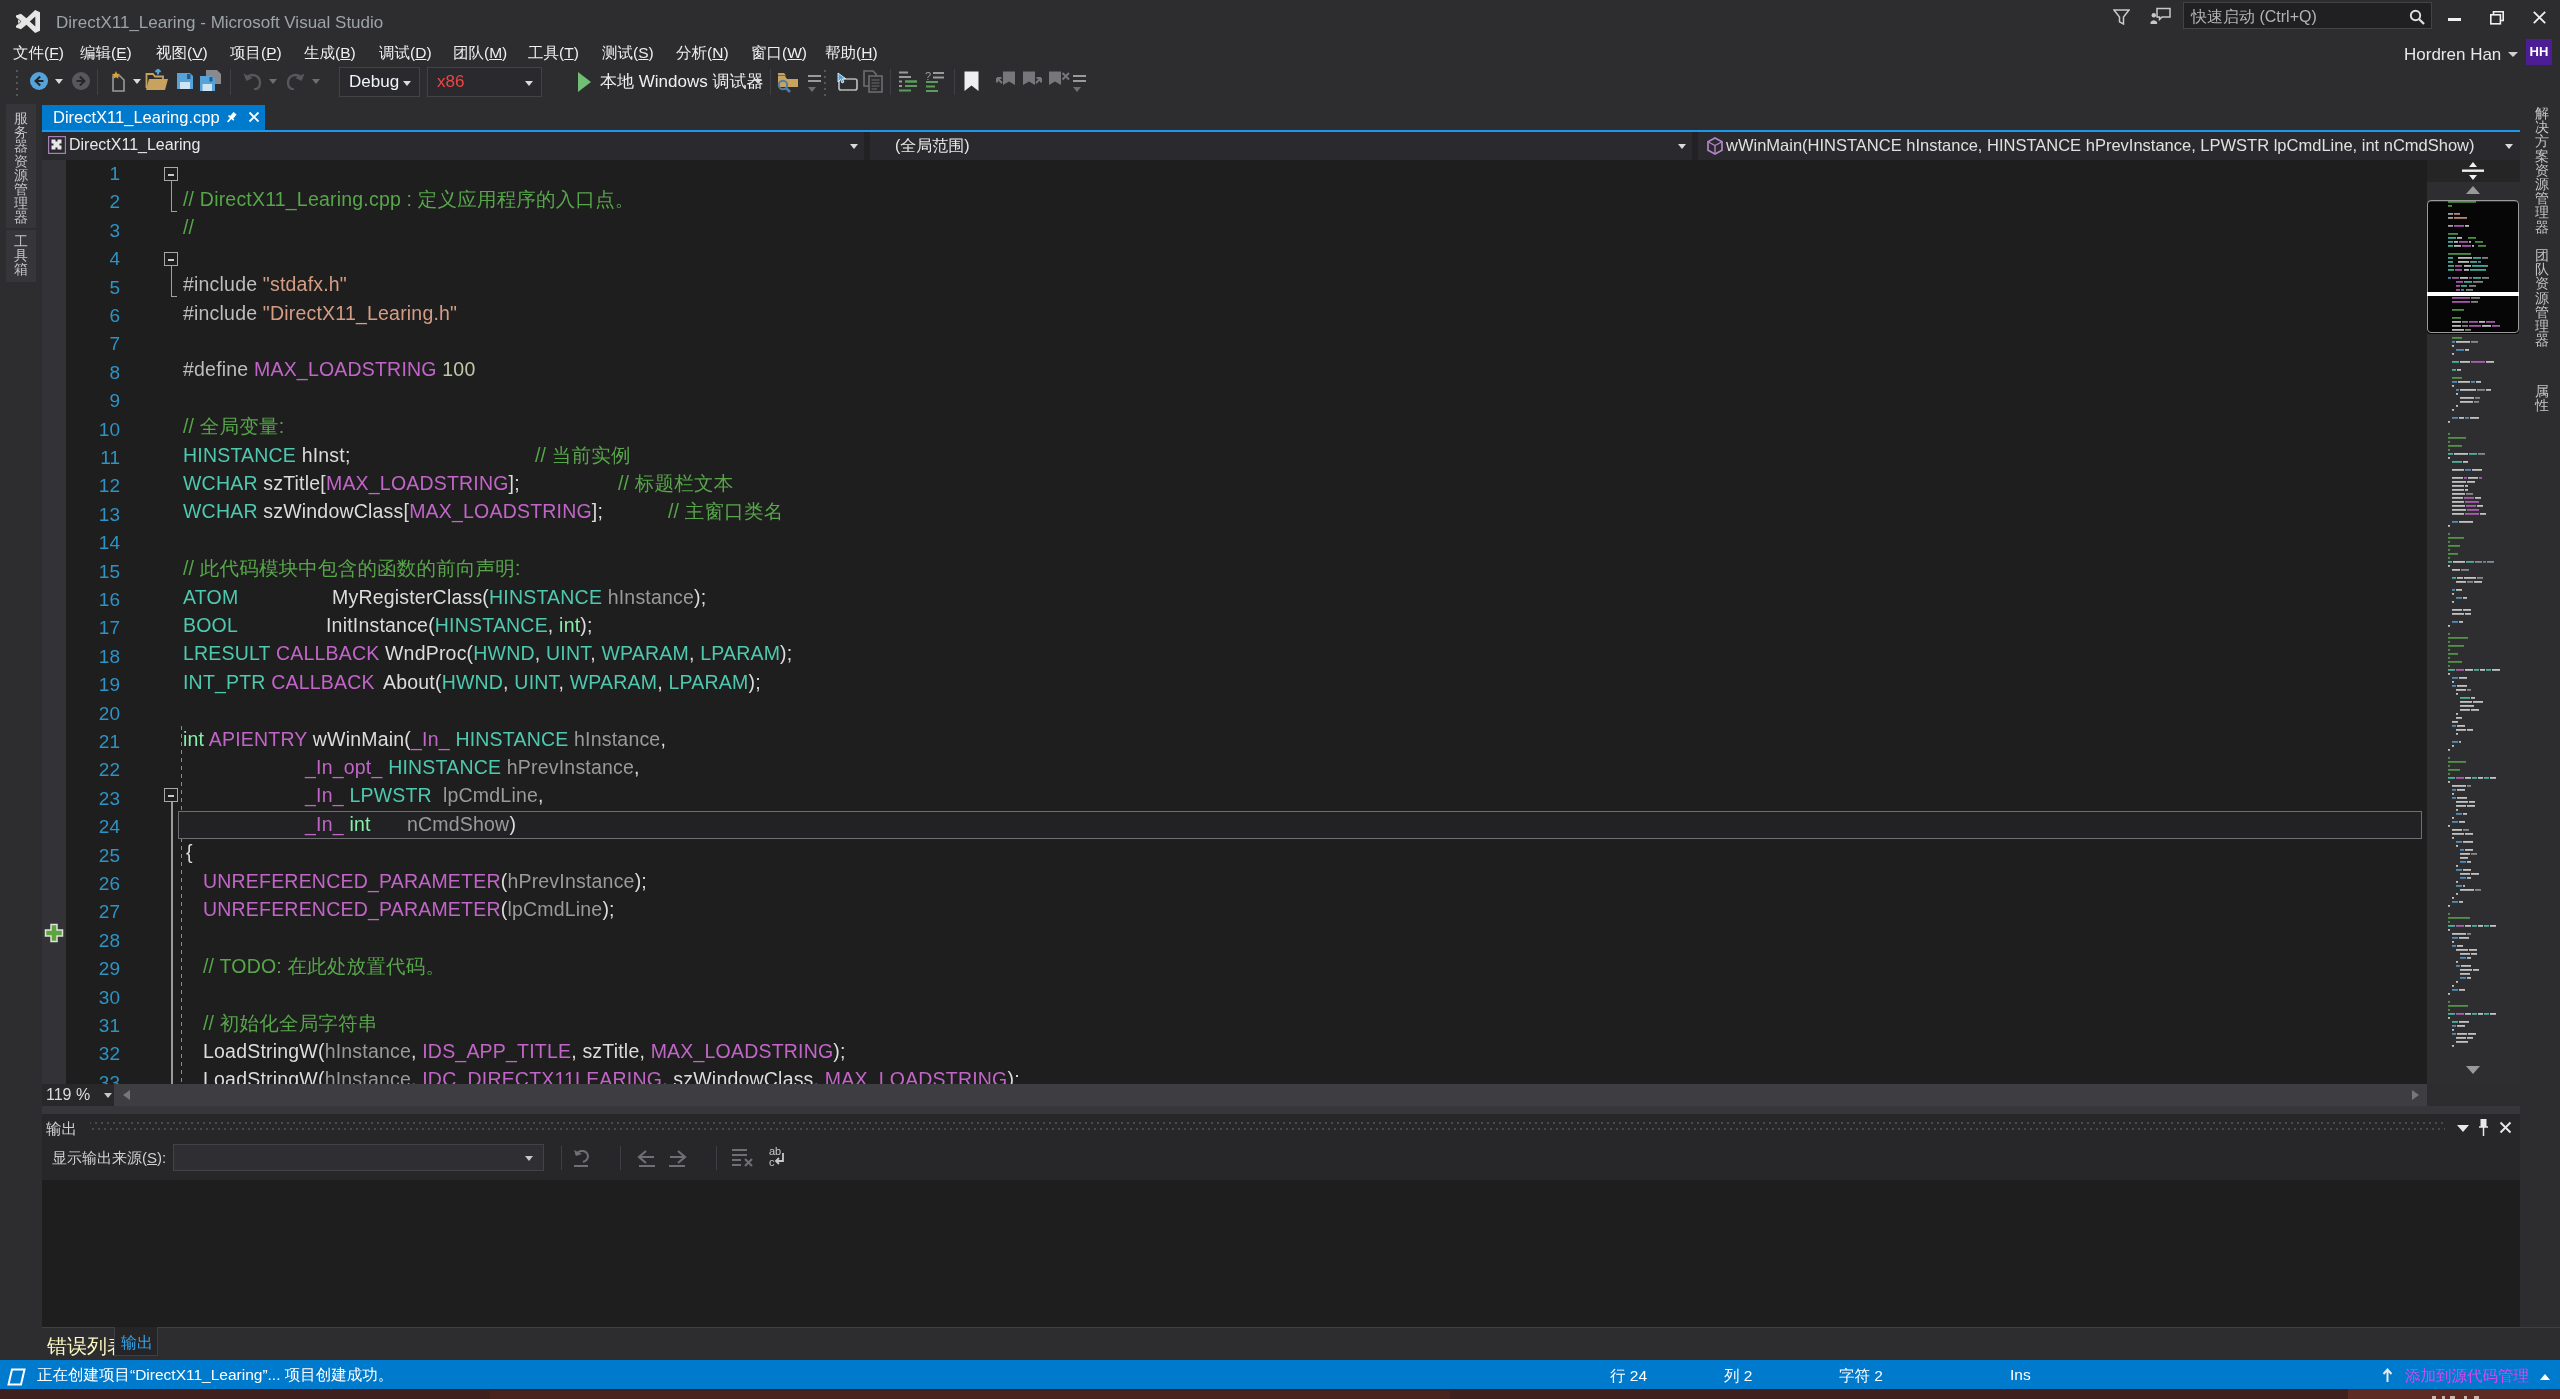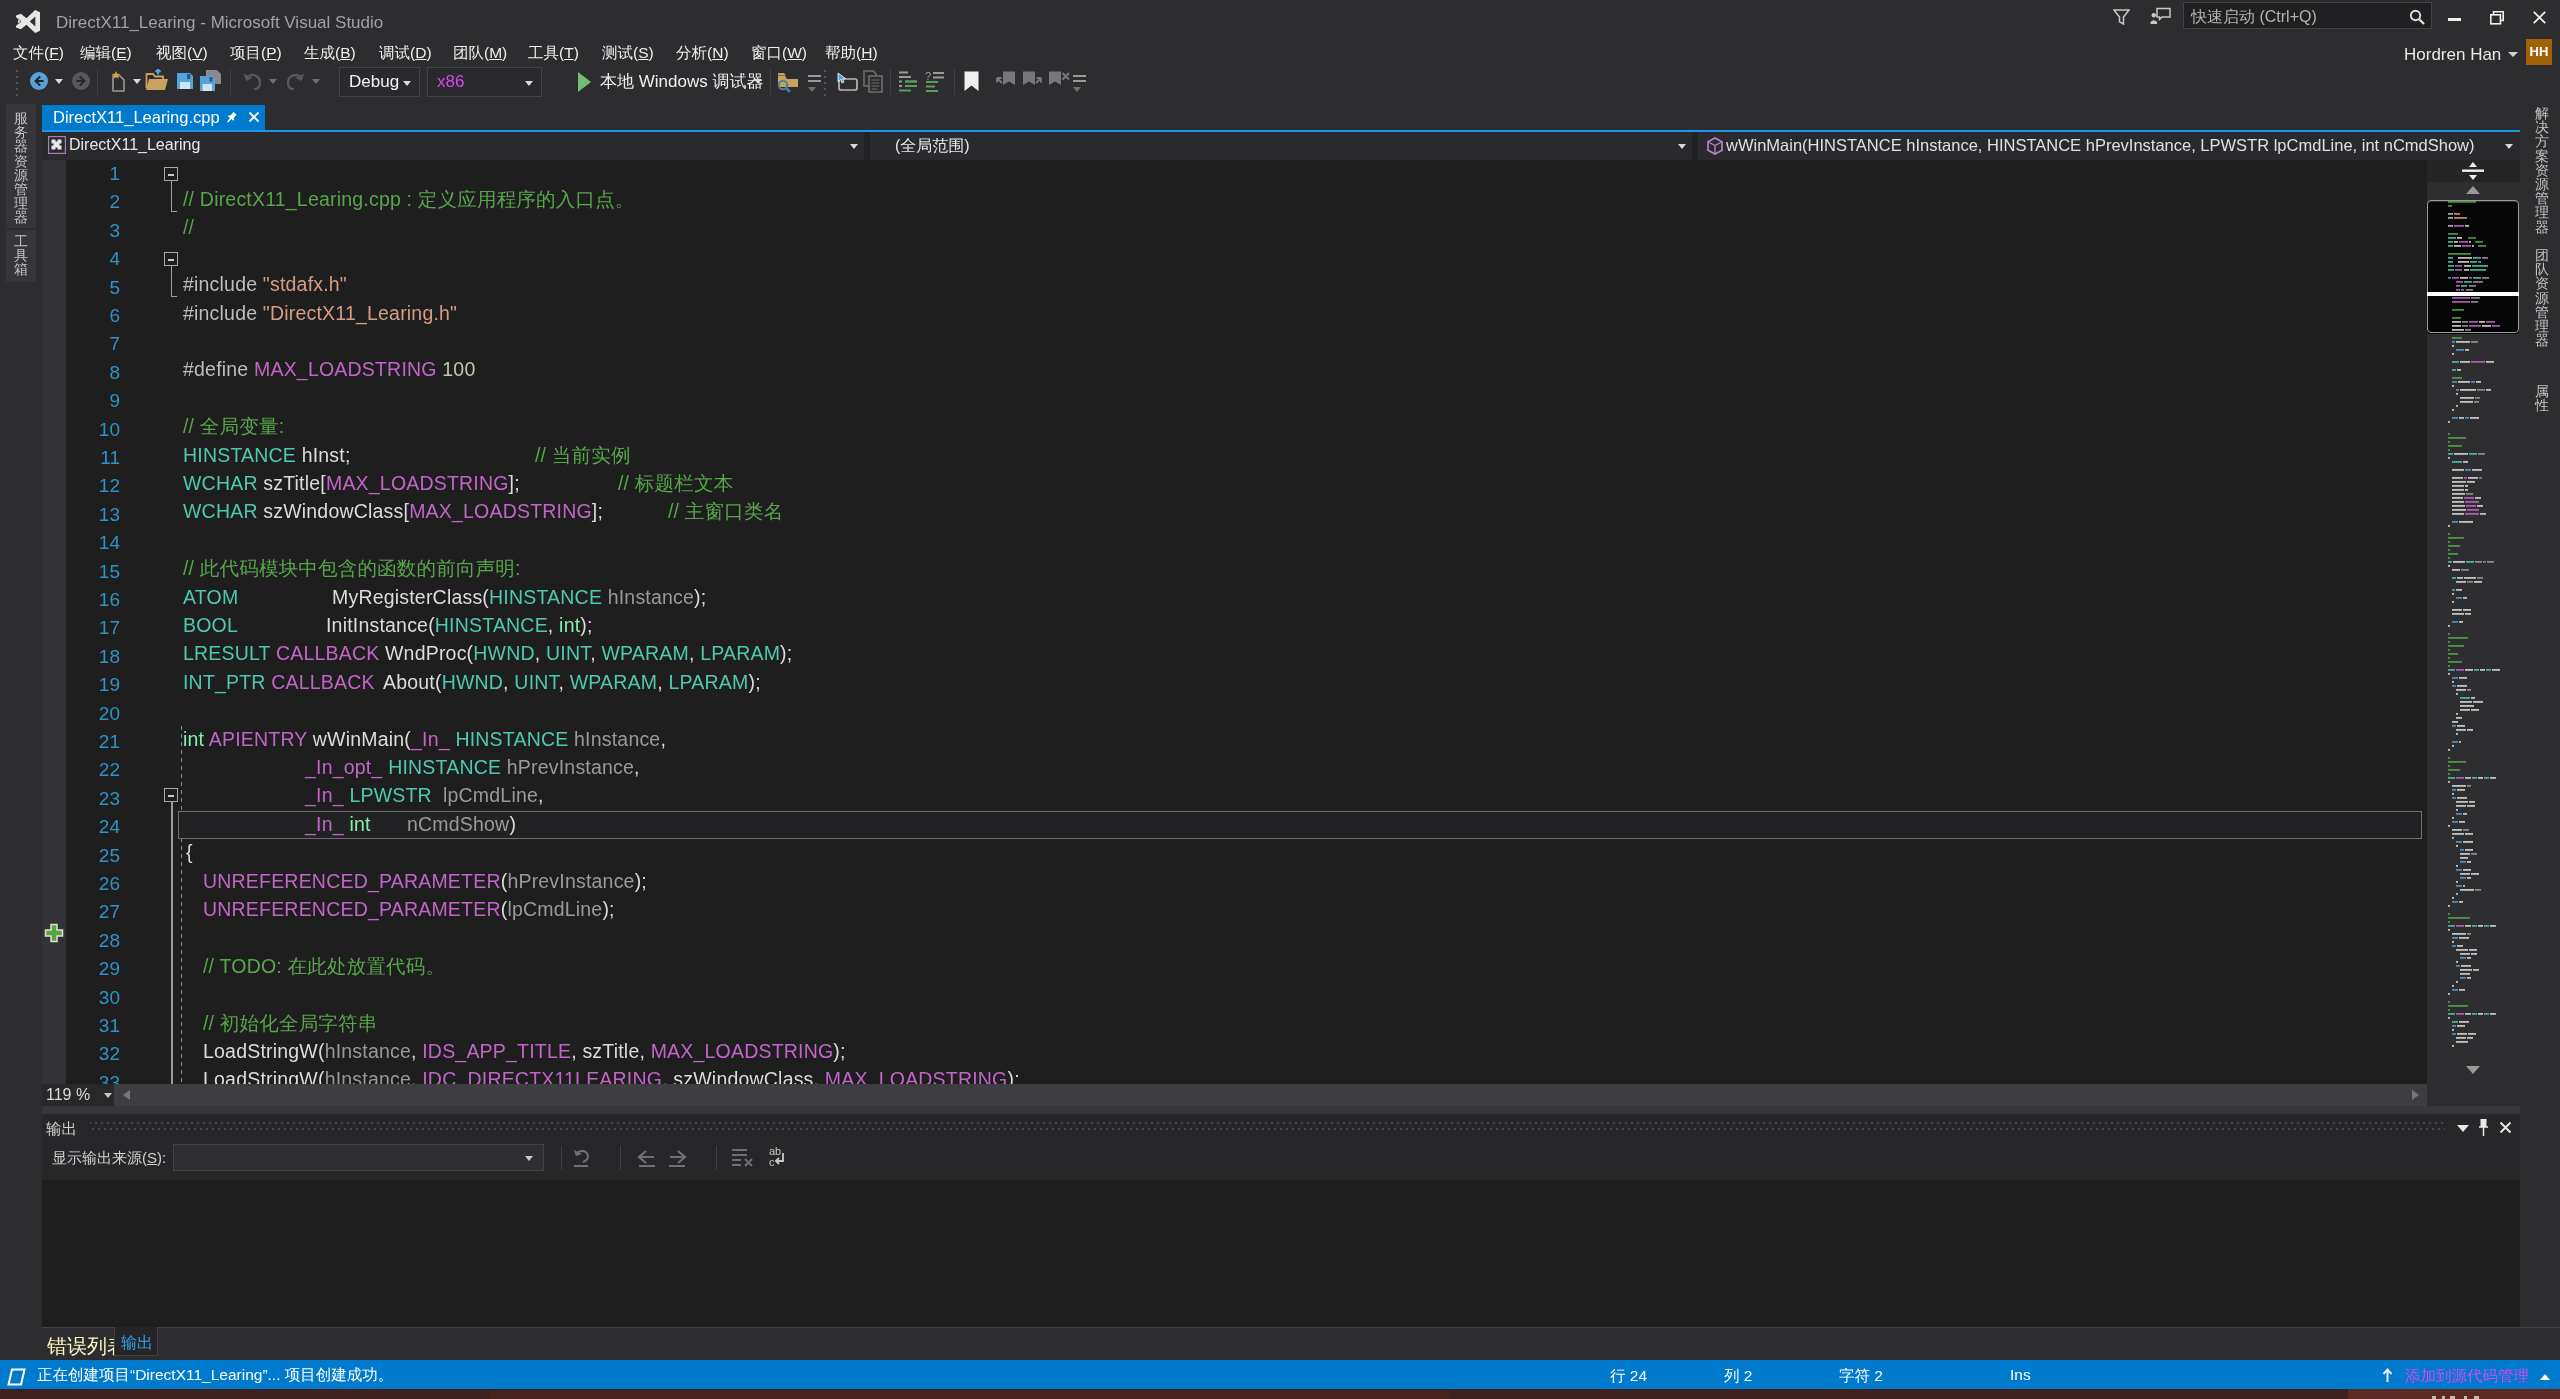--- a/index.html
+++ b/index.html
@@ -58,21 +58,21 @@
 <div class="menu" style="left:304px">生成(<u>B</u>)</div>
 <div class="menu" style="left:379px">调试(<u>D</u>)</div>
 <div class="menu" style="left:453px">团队(<u>M</u>)</div>
 <div class="menu" style="left:528px">工具(<u>T</u>)</div>
 <div class="menu" style="left:602px">测试(<u>S</u>)</div>
 <div class="menu" style="left:676px">分析(<u>N</u>)</div>
 <div class="menu" style="left:751px">窗口(<u>W</u>)</div>
 <div class="menu" style="left:825px">帮助(<u>H</u>)</div>
 <div class="abs" style="left:2404px;top:45px;font-size:17px;color:#E8E8E8;">Hordren Han</div>
 <div class="abs" style="left:2508px;top:52px;width:0;height:0;border-left:5px solid transparent;border-right:5px solid transparent;border-top:5px solid #D0D0D0;"></div>
-<div class="abs" style="left:2526px;top:39px;width:26px;height:26px;background:#a16207;color:#fff;font-size:13px;font-weight:bold;text-align:center;line-height:26px;">HH</div>
+<div class="abs" style="left:2526px;top:39px;width:26px;height:26px;background:#4c1d95;color:#fff;font-size:13px;font-weight:bold;text-align:center;line-height:26px;">HH</div>
 
 <div class="grip" style="left:14px;top:68px;height:28px;"></div>
 <svg class="ico" style="left:30px;top:72px" width="18" height="18" viewBox="0 0 18 18">
     <circle cx="9" cy="9" r="9" fill="#55A3D9"></circle>
     <path d="M10.2 4.5 L5.5 9 L10.2 13.5 M6 9 L13.5 9" stroke="#252528" stroke-width="2" fill="none"></path>
   </svg>
 <div class="car" style="left:55px;top:79px;"></div>
 <svg class="ico" style="left:72px;top:72px" width="18" height="18" viewBox="0 0 18 18">
     <circle cx="9" cy="9" r="9" fill="#58585C"></circle>
     <path d="M7.8 4.5 L12.5 9 L7.8 13.5 M4.5 9 L12 9" stroke="#27272A" stroke-width="2" fill="none"></path>
@@ -109,21 +109,21 @@
     <path d="M16 6 C11 -1 2 2 2 10 C2 13.5 4 16 8 16.5" fill="none" stroke="#58585C" stroke-width="2.3"></path>
     <path d="M18.5 0.5 L15.5 8 L9.5 5 Z" fill="#58585C"></path>
   </svg>
 <div class="car carg" style="left:312px;top:79px;"></div>
 
 <div class="abs" style="left:339px;top:67px;width:81px;height:30px;background:#2A2A2E;border:1px solid #434346;">
   <div class="abs" style="left:9px;top:4px;font-size:17px;color:#EFF4F9;">Debug</div>
   <div class="car" style="right:8px;top:13px;"></div>
 </div>
 <div class="abs" style="left:427px;top:67px;width:115px;height:30px;background:#2A2A2E;border:1px solid #434346;">
-  <div class="abs" style="left:9px;top:4px;font-size:17px;color:#d946ef;">x86</div>
+  <div class="abs" style="left:9px;top:4px;font-size:17px;color:#ef4444;">x86</div>
   <div class="car" style="right:8px;top:13px;"></div>
 </div>
 <div class="abs" style="left:578px;top:72px;width:0;height:0;border-top:10px solid transparent;border-bottom:10px solid transparent;border-left:13px solid #72BE72;"></div>
 <div class="abs" style="left:600px;top:70px;font-size:17px;color:#EFEFEF;">本地 Windows 调试器</div>
 <div class="car" style="left:754px;top:79px;"></div>
 <div class="sep" style="left:770px;top:69px;height:26px"></div>
 <svg class="ico" style="left:777px;top:70px" width="22" height="23" viewBox="0 0 22 23">
     <path d="M1 6 L1 17 L21 17 L21 9 L10 9 L8 6 Z" fill="#C8A35F"></path>
     <path d="M1 5.5 L1 3 L7 3 L9 5.5 Z" fill="#C8A35F"></path>
     <circle cx="6" cy="15" r="4.2" fill="none" stroke="#4B7DA8" stroke-width="2"></circle>

